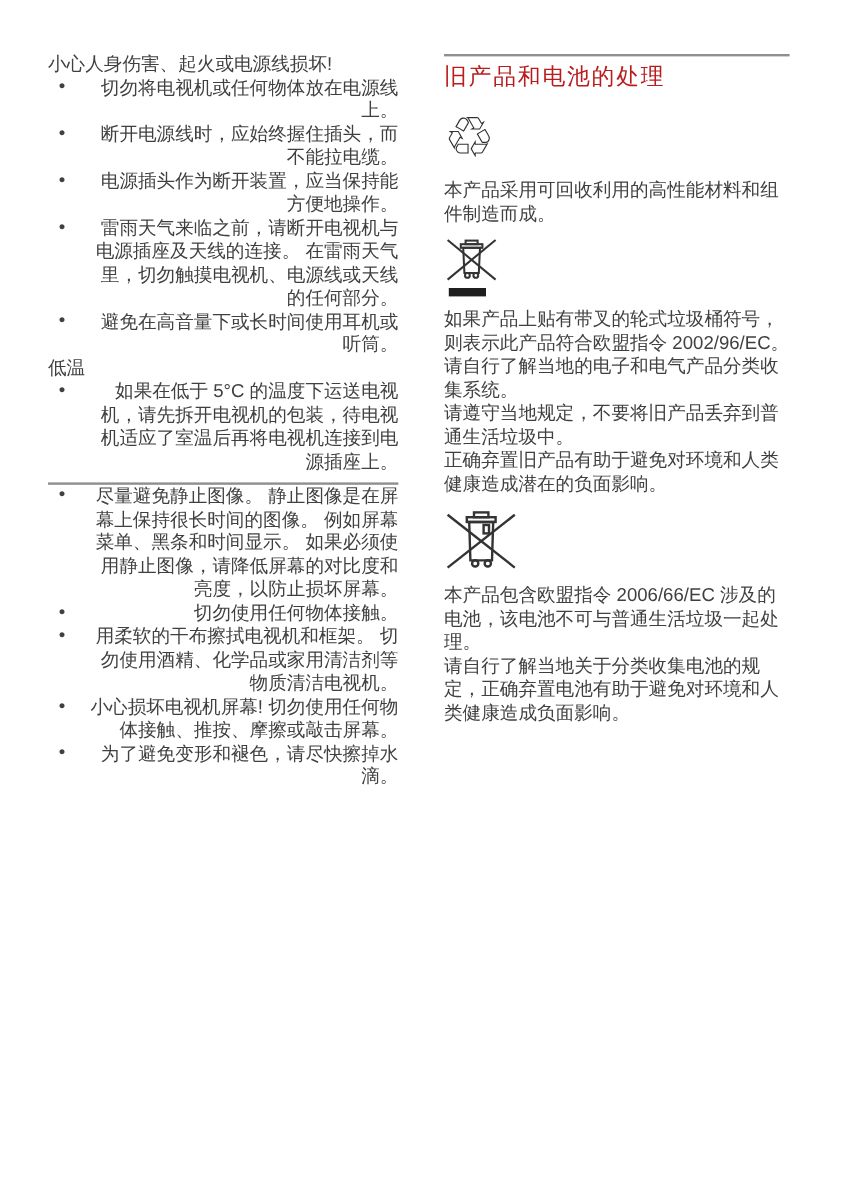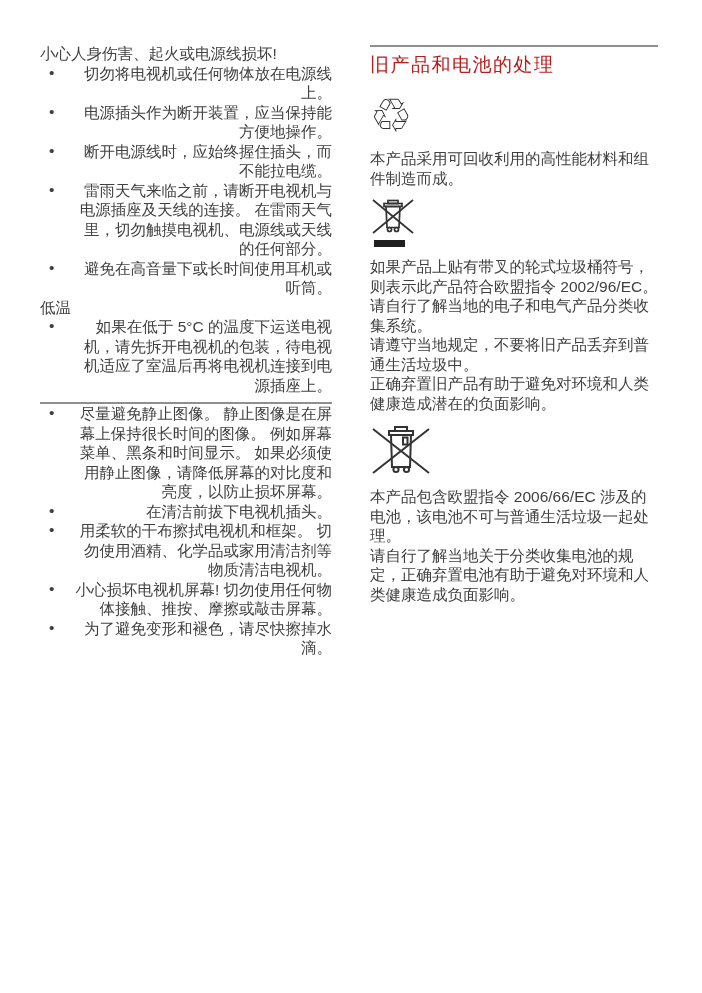--- a/index.html
+++ b/index.html
@@ -46,38 +46,38 @@
 </head>
 <body>
 
 <div class="page">
 
   <div class="col col-left">
 
     <p class="plain">小心人身伤害、起火或电源线损坏!</p>
     <ul>
       <li>切勿将电视机或任何物体放在电源线上。</li>
+      <li>断开电源线时，应始终握住插头，而不能拉电缆。</li>
       <li>电源插头作为断开装置，应当保持能方便地操作。</li>
-      <li>断开电源线时，应始终握住插头，而不能拉电缆。</li>
       <li>雷雨天气来临之前，请断开电视机与电源插座及天线的连接。 在雷雨天气里，切勿触摸电视机、电源线或天线的任何部分。</li>
     </ul>
 
     <ul>
       <li>避免在高音量下或长时间使用耳机或听筒。</li>
     </ul>
 
     <p class="plain">低温</p>
     <ul>
       <li>如果在低于 5°C 的温度下运送电视机，请先拆开电视机的包装，待电视机适应了室温后再将电视机连接到电源插座上。</li>
     </ul>
 
     <div class="rule section-gap"></div>
     <ul>
       <li>尽量避免静止图像。 静止图像是在屏幕上保持很长时间的图像。 例如屏幕菜单、黑条和时间显示。 如果必须使用静止图像，请降低屏幕的对比度和亮度，以防止损坏屏幕。</li>
-      <li>在清洁前拔下电视机插头。</li>
+      <li>切勿使用任何物体接触。</li>
       <li>用柔软的干布擦拭电视机和框架。 切勿使用酒精、化学品或家用清洁剂等物质清洁电视机。</li>
       <li>小心损坏电视机屏幕!  切勿使用任何物体接触、推按、摩擦或敲击屏幕。</li>
       <li>为了避免变形和褪色，请尽快擦掉水滴。</li>
     </ul>
   </div>
 
   <div class="col col-right">
 
     <div class="rule"></div>
     <h2>旧产品和电池的处理</h2>

